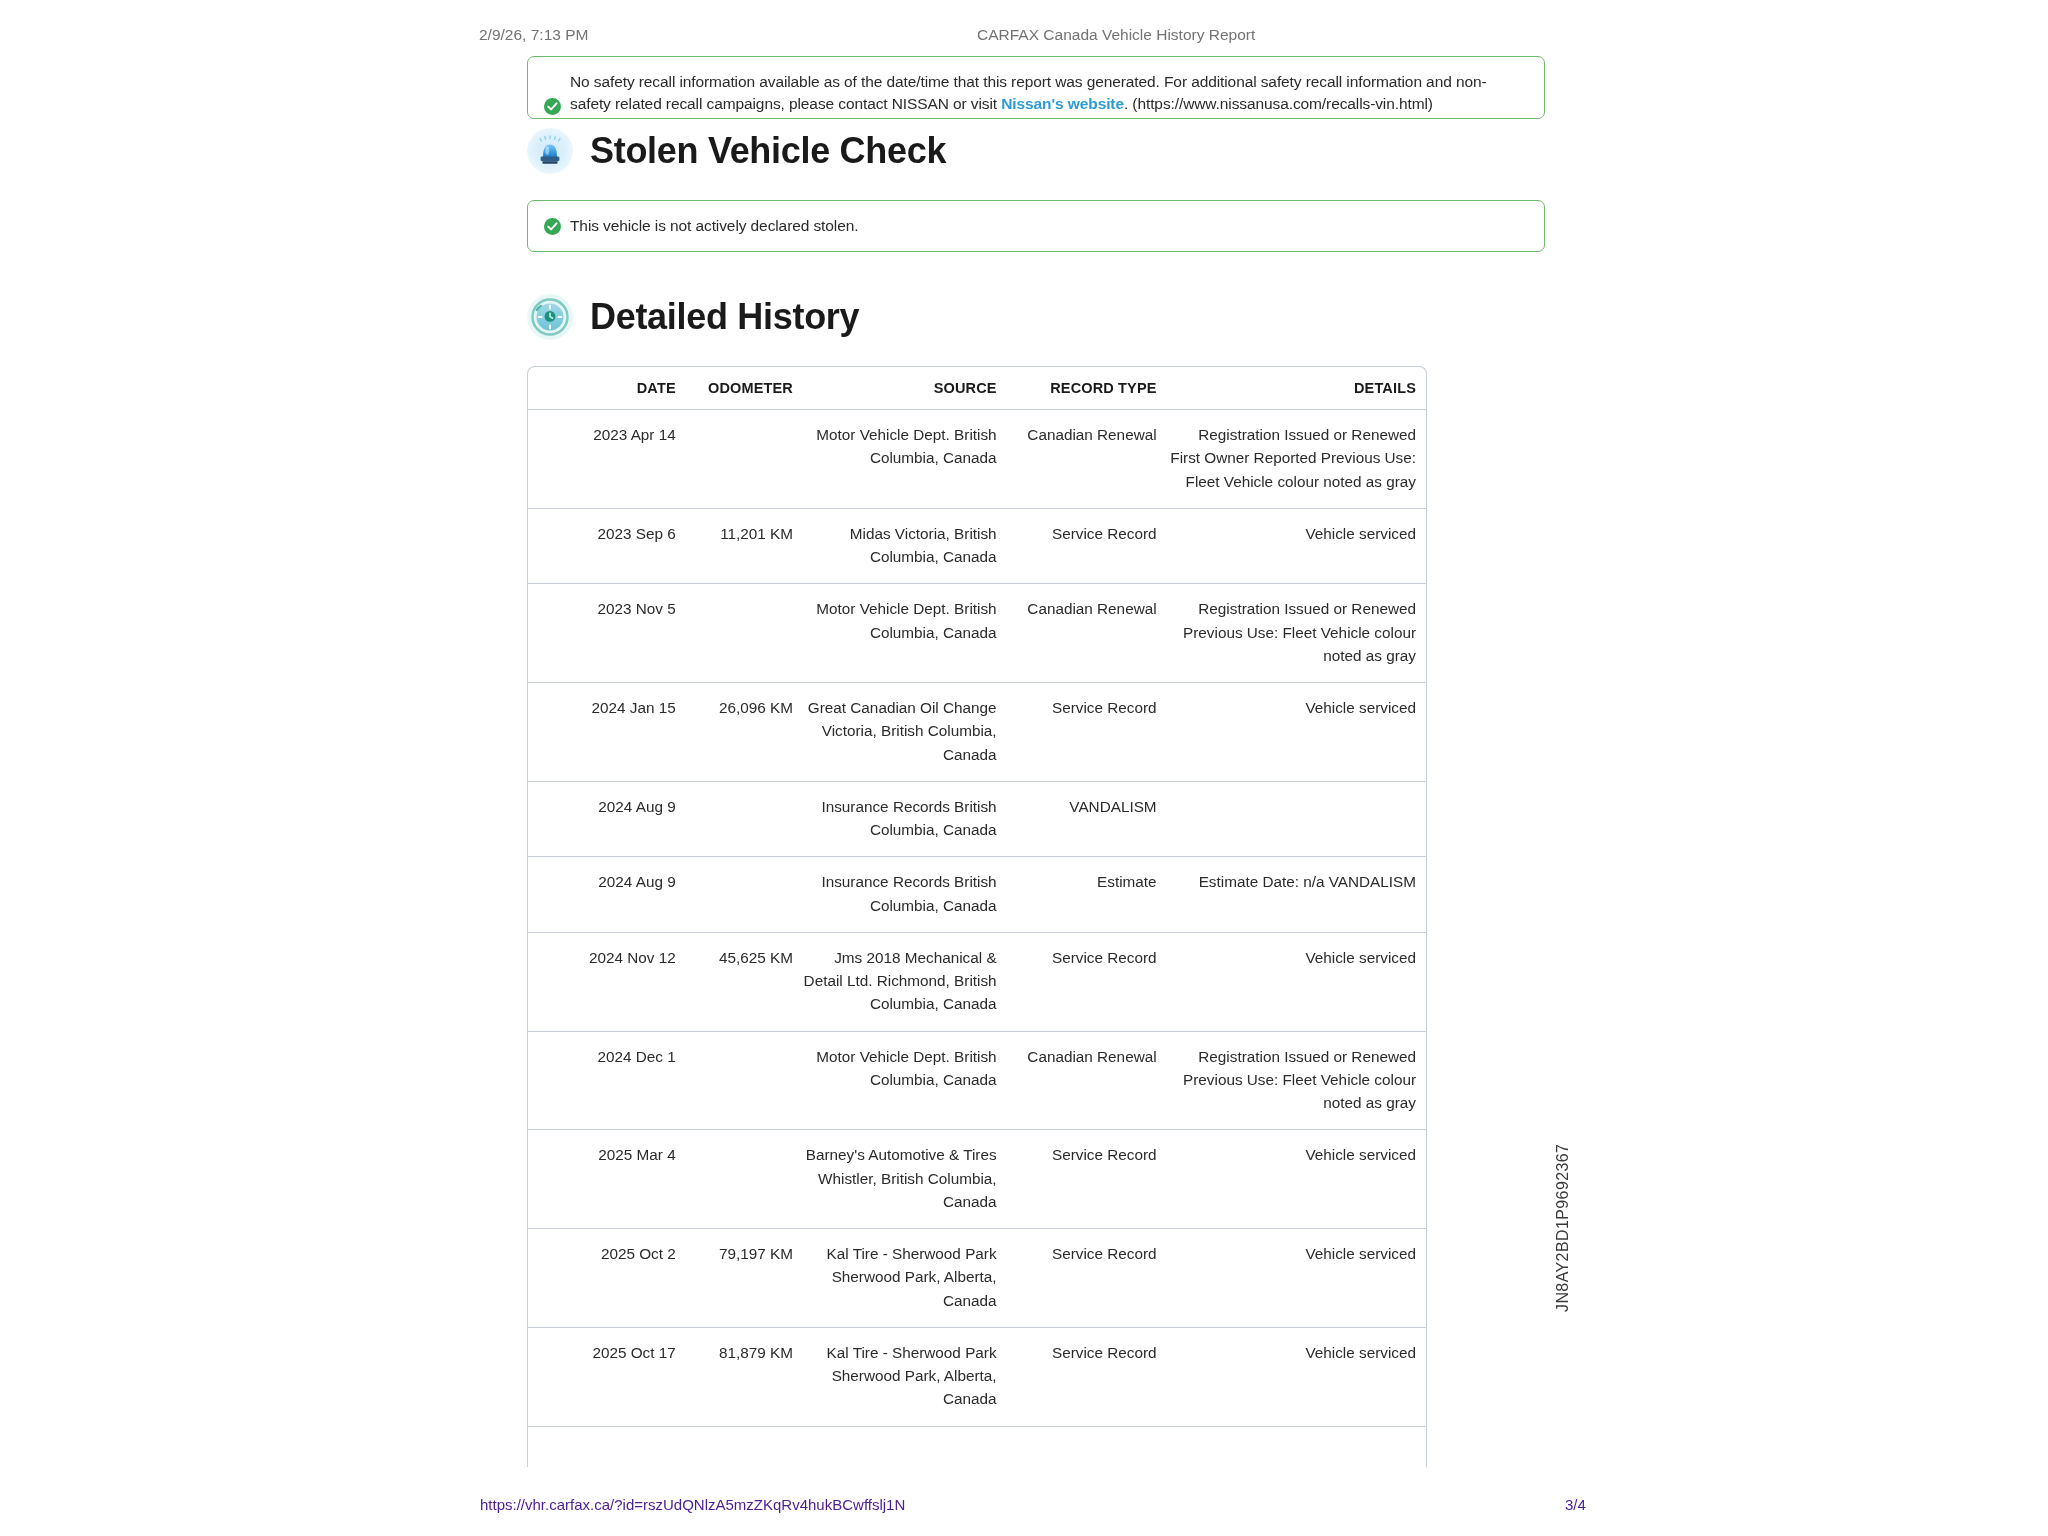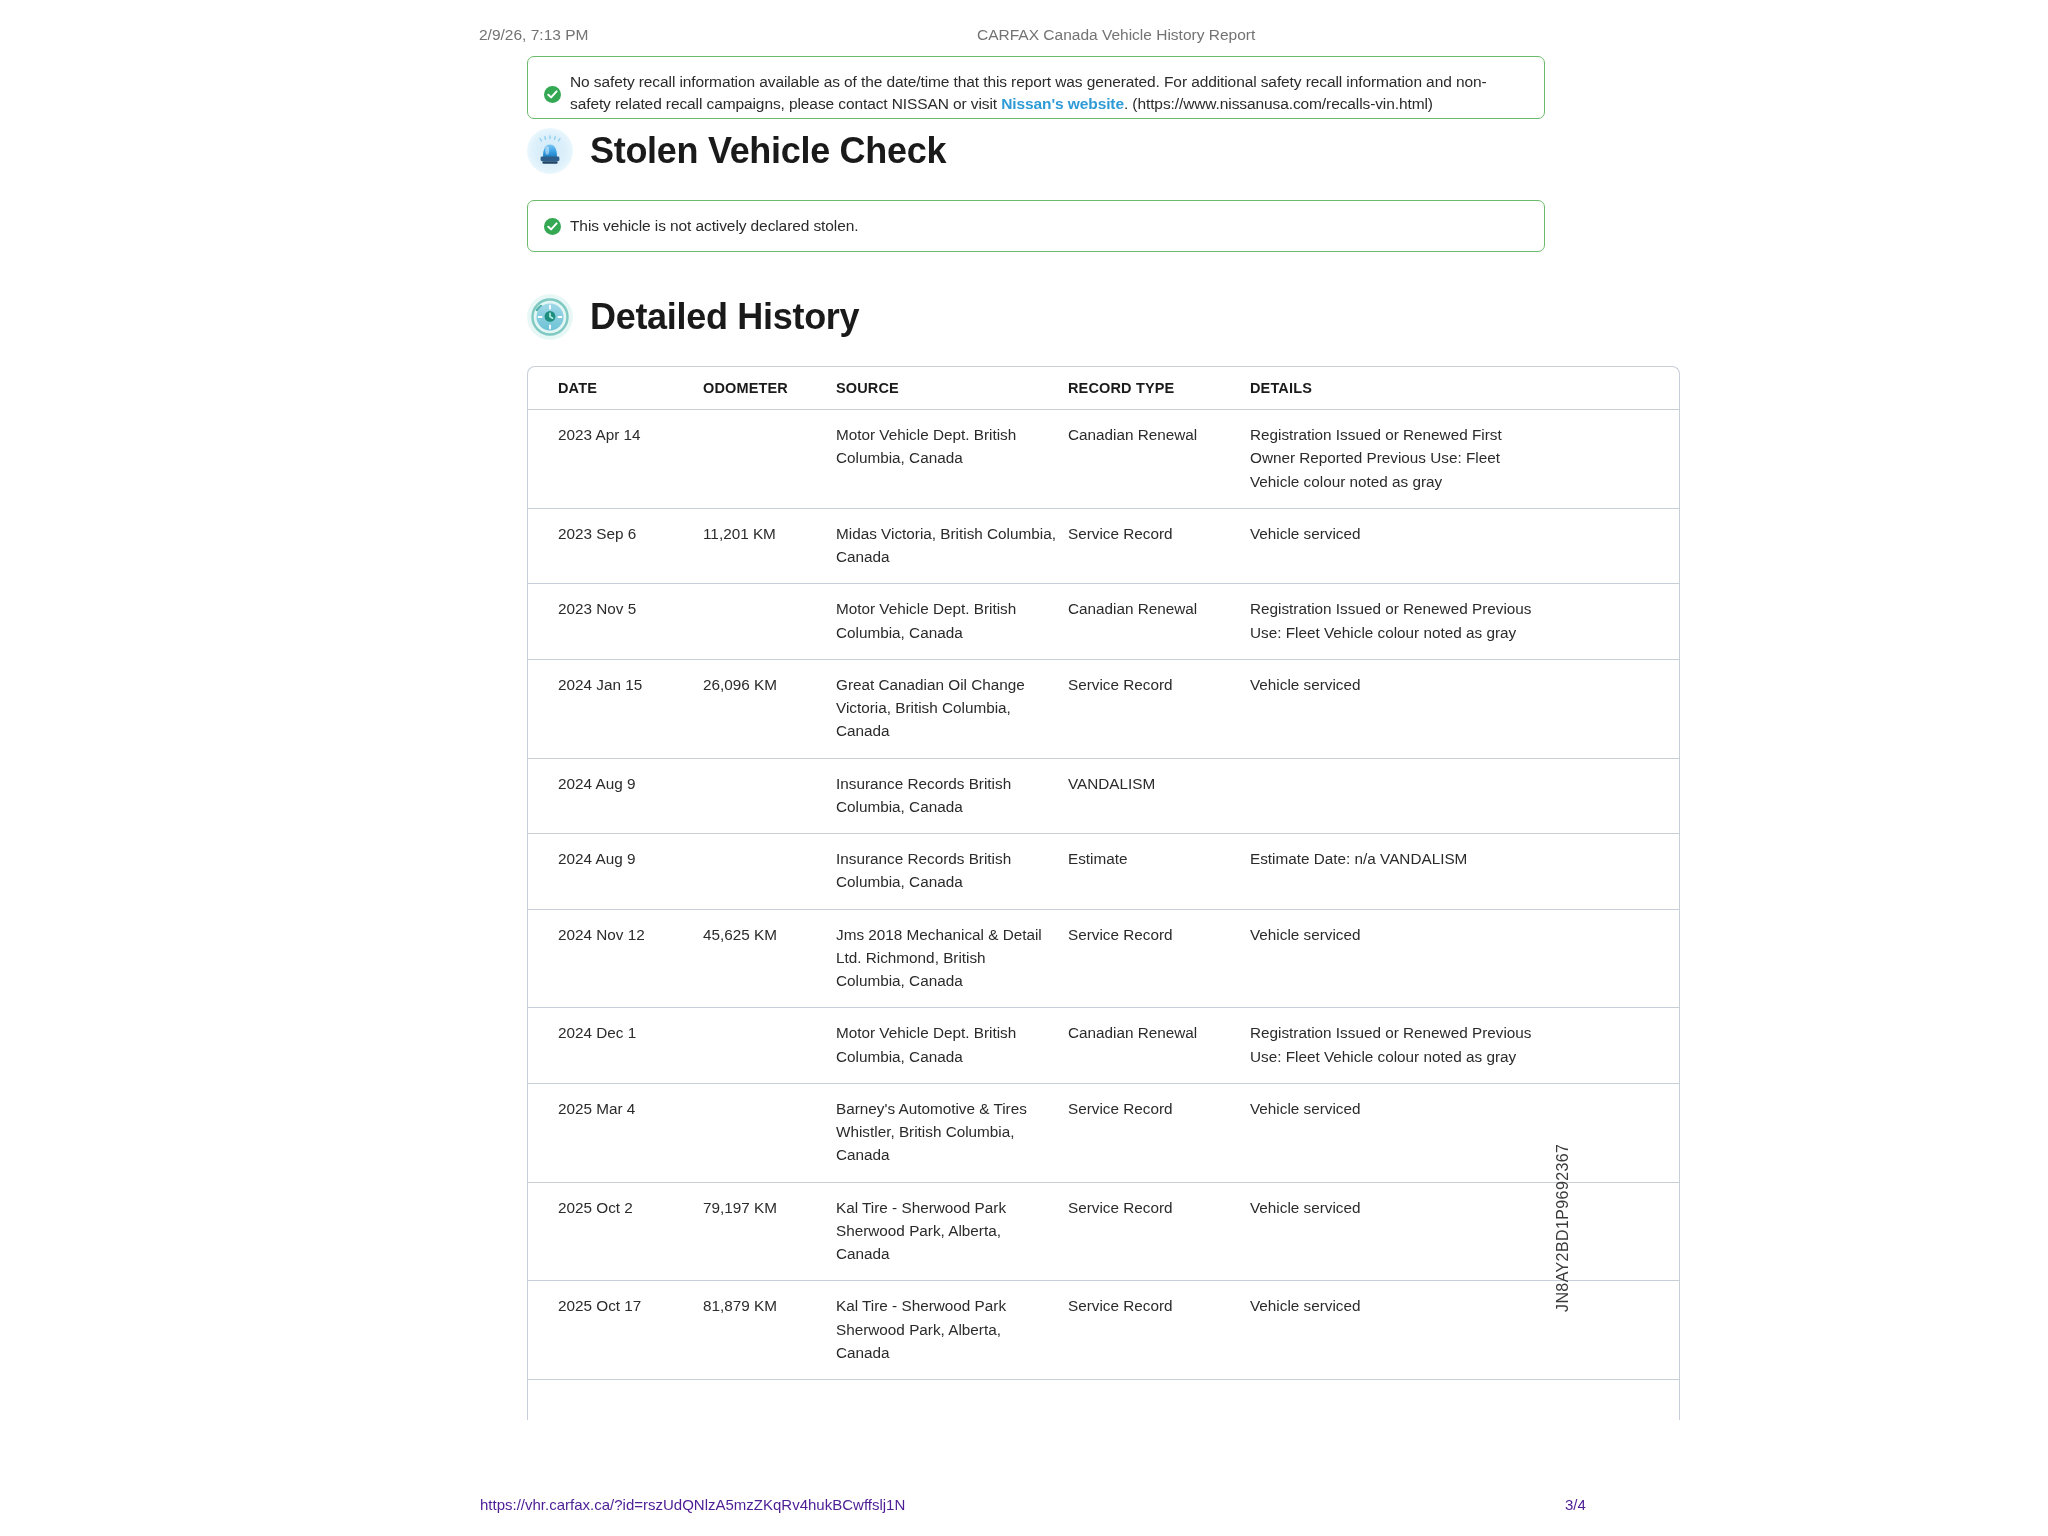--- a/index.html
+++ b/index.html
@@ -68,21 +68,21 @@
     top: 200px;
     width: 1018px;
     height: 52px;
     display: flex;
     align-items: center;
     padding-top: 0;
     padding-bottom: 0;
   }
   .notice-body {
     display: flex;
-    align-items: center;
+    align-items: flex-end;
     gap: 9px;
   }
   .check-icon {
     flex: 0 0 auto;
     width: 17px;
     height: 17px;
     margin-top: 2px;
   }
   .check-icon svg { display: block; }
   .notice-text {
@@ -119,27 +119,28 @@
     color: #1a1a1a;
     letter-spacing: -0.3px;
     white-space: nowrap;
   }
 
   
   .history-table {
     position: absolute;
     left: 527px;
     top: 366px;
-    width: 1153px;
+    width: 900px;
     box-sizing: border-box;
     border: 1px solid #c8cfd8;
     border-radius: 8px 8px 0 0;
     border-bottom: none;
     overflow: hidden;
     background: #fff;
+    text-align: right;
   }
   .ht-row {
     display: flex;
     border-bottom: 1px solid #c8cfd8;
     box-sizing: border-box;
   }
   .ht-row:last-child { border-bottom: none; }
   .ht-head {
     height: 43px;
     align-items: center;

